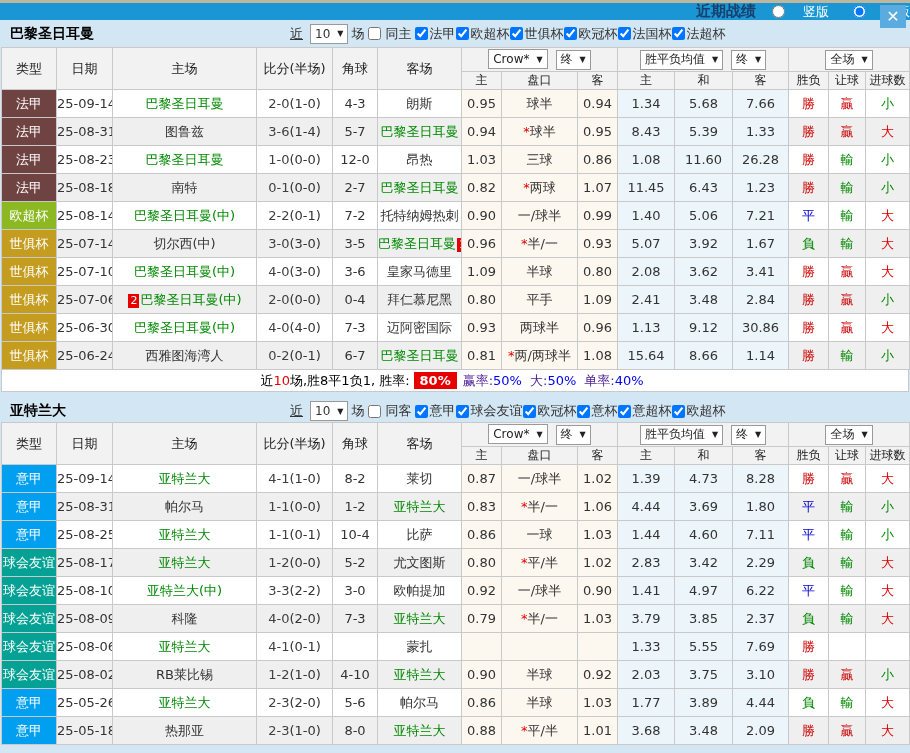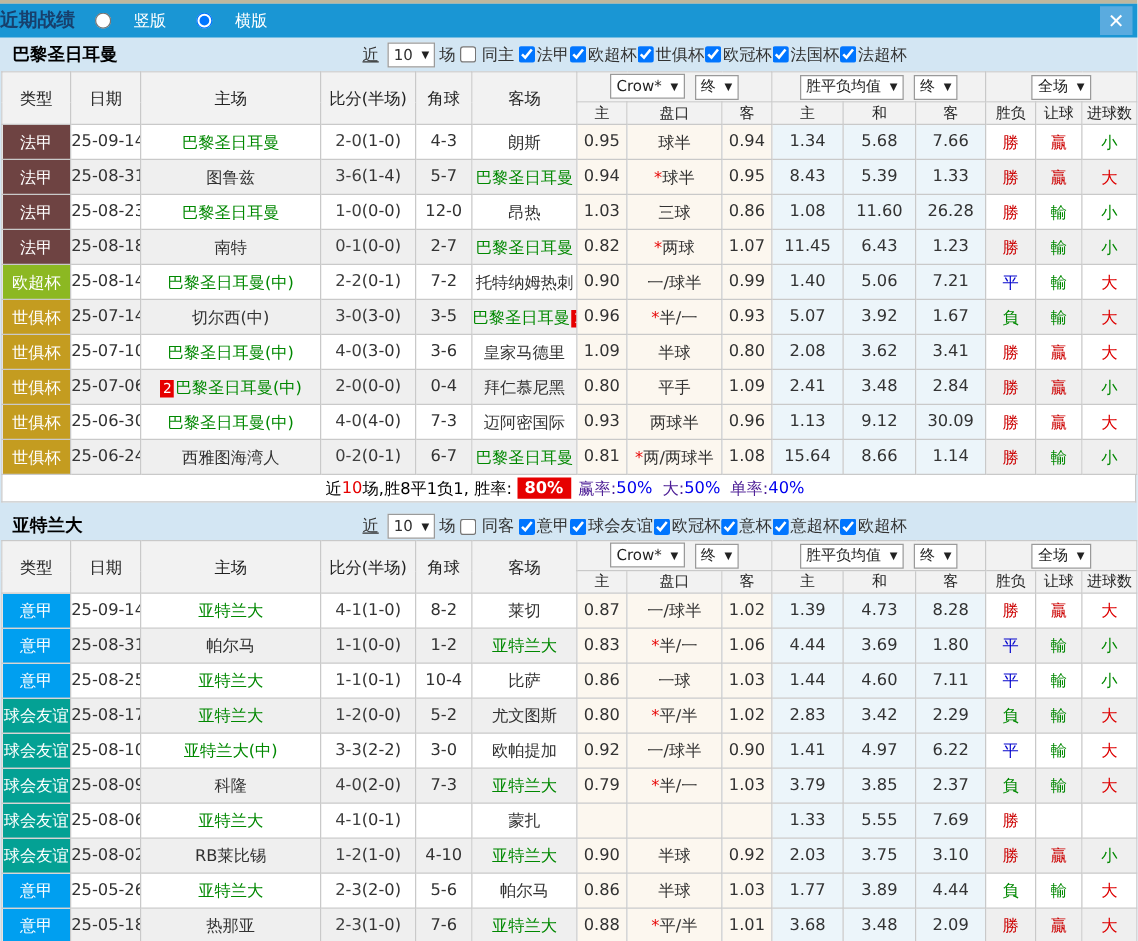--- a/index.html
+++ b/index.html
@@ -1,19 +1,19 @@
 <!DOCTYPE html>
 <html><head>
 <meta charset="utf-8">
 <style>
   html,body{margin:0;padding:0}
   .page{width:910px;height:753px;background:#d3e6f3;font-family:"DejaVu Sans",sans-serif;
         font-size:13px;color:#333;overflow:hidden;position:relative}
   .topstrip{height:3px;background:#beb79e}
-  .titlebar{height:27px;background:#1a96d4;display:flex;align-items:center;justify-content:flex-start;position:relative}
+  .titlebar{height:17px;background:#1a96d4;display:flex;align-items:center;justify-content:flex-end;position:relative}
   .titlebar .title{color:#17406d;font-weight:bold;font-size:15px}
   .radio-group{display:flex;align-items:center;color:#fff;margin-left:8px;gap:16px;font-size:13px}
   .radio-group input{width:13px;height:13px;margin:0 2px 0 8px}
   .close-btn{position:absolute;right:4px;top:2px;width:26px;height:23px;background:#5aabdf;color:#fff;
              display:flex;align-items:center;justify-content:center;font-size:16px;font-weight:bold;cursor:pointer}
   .filter-row{height:27px;display:flex;align-items:center;padding:0 0 0 10px;white-space:nowrap}
   .filter-row.second{height:22px}
   .team-name{font-weight:bold;color:#000;font-size:14px;width:280px;display:inline-block}
   .near{text-decoration:underline;margin-right:4px}
   .select-box{background:#fff;border:1px solid #9a9a9a;padding:0 4px;height:18px;display:inline-flex;
@@ -304,21 +304,21 @@
           <td>25-06-30</td>
           <td><span class="green">巴黎圣日耳曼(中)</span></td>
           <td><span class="score-ft">4-0</span><span class="score-ht">(4-0)</span></td>
           <td>7-3</td>
           <td><span>迈阿密国际</span></td>
           <td class="hcol">0.93</td>
           <td class="hcol"><span>两球半</span></td>
           <td class="hcol">0.96</td>
           <td class="acol">1.13</td>
           <td class="acol">9.12</td>
-          <td class="acol">30.09</td>
+          <td class="acol">30.86</td>
           <td style="color: rgb(204, 0, 0);">勝</td>
           <td style="color: rgb(204, 0, 0);">贏</td>
           <td style="color: rgb(221, 0, 0);">大</td>
         </tr>
         <tr class="alt">
           <td class="typecell" style="background: rgb(196, 156, 32);">世俱杯</td>
           <td>25-06-24</td>
           <td><span>西雅图海湾人</span></td>
           <td><span class="score-ft">0-2</span><span class="score-ht">(0-1)</span></td>
           <td>6-7</td>
@@ -598,21 +598,21 @@
           <td class="acol">4.44</td>
           <td style="color: rgb(0, 136, 0);">負</td>
           <td style="color: rgb(0, 136, 0);">輸</td>
           <td style="color: rgb(221, 0, 0);">大</td>
         </tr>
         <tr class="alt">
           <td class="typecell" style="background: rgb(0, 159, 240);">意甲</td>
           <td>25-05-18</td>
           <td><span>热那亚</span></td>
           <td><span class="score-ft">2-3</span><span class="score-ht">(1-0)</span></td>
-          <td>7-6</td>
+          <td>8-0</td>
           <td><span class="green">亚特兰大</span></td>
           <td class="hcol">0.88</td>
           <td class="hcol"><span class="star">*</span><span>平/半</span></td>
           <td class="hcol">1.01</td>
           <td class="acol">3.68</td>
           <td class="acol">3.48</td>
           <td class="acol">2.09</td>
           <td style="color: rgb(204, 0, 0);">勝</td>
           <td style="color: rgb(204, 0, 0);">贏</td>
           <td style="color: rgb(221, 0, 0);">大</td>

